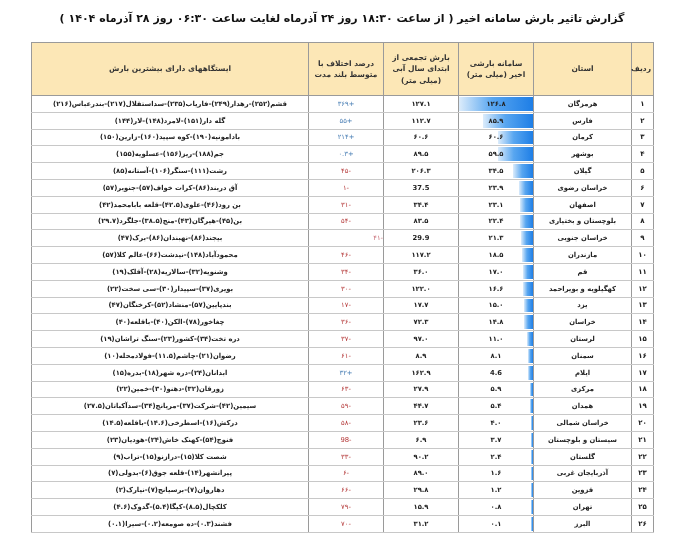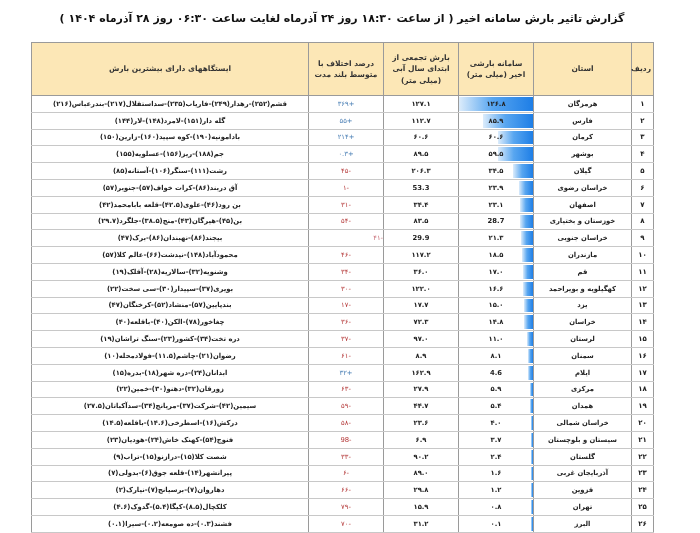--- a/index.html
+++ b/index.html
@@ -86,36 +86,36 @@
           <td>گیلان</td>
           <td class="bar-cell"><div class="bar" style="width:27.208201892744484%"></div><span class="bar-val">۳۴.۵</span></td>
           <td>۲۰۶.۳</td>
           <td class="neg">-۴۵</td>
           <td>رشت(۱۱۱)-سنگر(۱۰۶)-آستانه(۸۵)</td>
         </tr>
         <tr>
           <td class="rownum">۶</td>
           <td>خراسان رضوی</td>
           <td class="bar-cell"><div class="bar" style="width:18.84858044164038%"></div><span class="bar-val">۲۳.۹</span></td>
-          <td>53.3</td>
+          <td>37.5</td>
           <td class="neg">-۱</td>
           <td>آق دربند(۸۶)-کرات خواف(۵۷)-جنوبر(۵۷)</td>
         </tr>
         <tr>
           <td class="rownum">۷</td>
           <td>اصفهان</td>
           <td class="bar-cell"><div class="bar" style="width:18.217665615141957%"></div><span class="bar-val">۲۳.۱</span></td>
           <td>۳۴.۴</td>
           <td class="neg">-۳۱</td>
           <td>بن رود(۴۶)-علوی(۴۲.۵)-قلعه بابامحمد(۴۲)</td>
         </tr>
         <tr>
           <td class="rownum">۸</td>
-          <td>خوزستان و بختیاری</td>
-          <td class="bar-cell"><div class="bar" style="width:17.665615141955833%"></div><span class="bar-val">28.7</span></td>
+          <td>بلوچستان و بختیاری</td>
+          <td class="bar-cell"><div class="bar" style="width:17.665615141955833%"></div><span class="bar-val">۲۲.۴</span></td>
           <td>۸۳.۵</td>
           <td class="neg">-۵۴</td>
           <td>بن(۴۵)-هیرگان(۴۳)-منج(۳۸.۵)-جلگرد(۲۹.۷)</td>
         </tr>
         <tr>
           <td class="rownum">۹</td>
           <td>خراسان جنوبی</td>
           <td class="bar-cell"><div class="bar" style="width:16.798107255520506%"></div><span class="bar-val">۲۱.۳</span></td>
           <td>29.9</td>
           <td class="negl">-۴۱</td>

